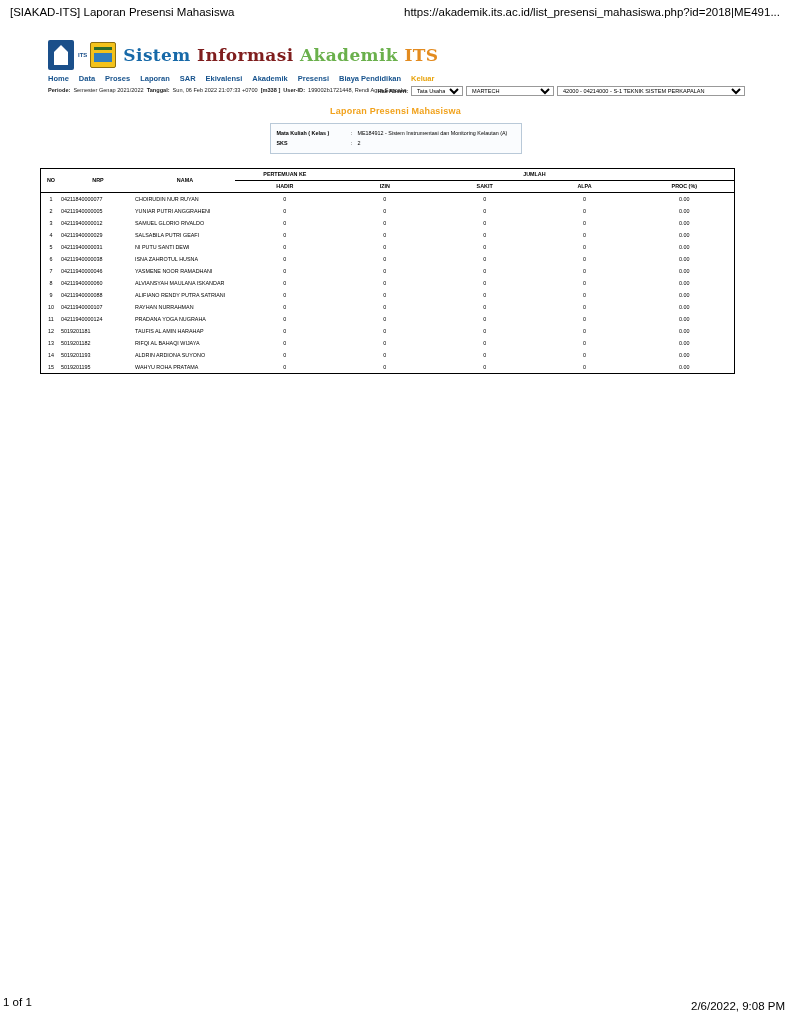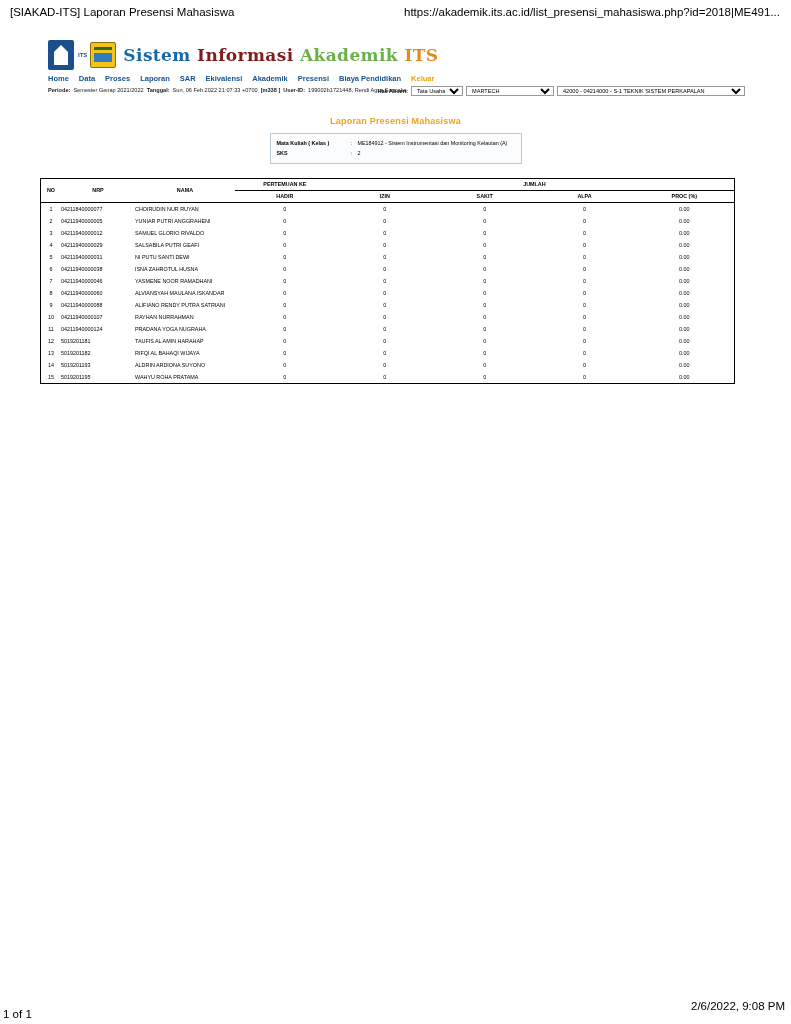--- a/index.html
+++ b/index.html
@@ -41,21 +41,21 @@
     position: absolute;
     bottom: 4px;
     left: 0;
     width: 791px;
     height: 18px;
     font-size: 11.5px;
   }
   .print-footer .pf-left {
     position: absolute;
     left: 3px;
-    bottom: 0;
+    bottom: 12px;
   }
   .print-footer .pf-right {
     position: absolute;
     right: 6px;
     bottom: 8px;
   }
 
   
   .page {
     position: absolute;
@@ -184,21 +184,21 @@
   .sel-a { width: 52px; }
   .sel-b { width: 88px; }
   .sel-c { width: 188px; }
 
   
   .report-title {
     text-align: center;
     color: #f1a21c;
     font-weight: bold;
     font-size: 9px;
-    margin-top: 20px;
+    margin-top: 10px;
     letter-spacing: 0.2px;
   }
 
   
   .course-box {
     margin: 7px auto 0 auto;
     width: 238px;
     border: 1px solid #b9c9d8;
     background: #fafcfe;
     padding: 4px 6px;

